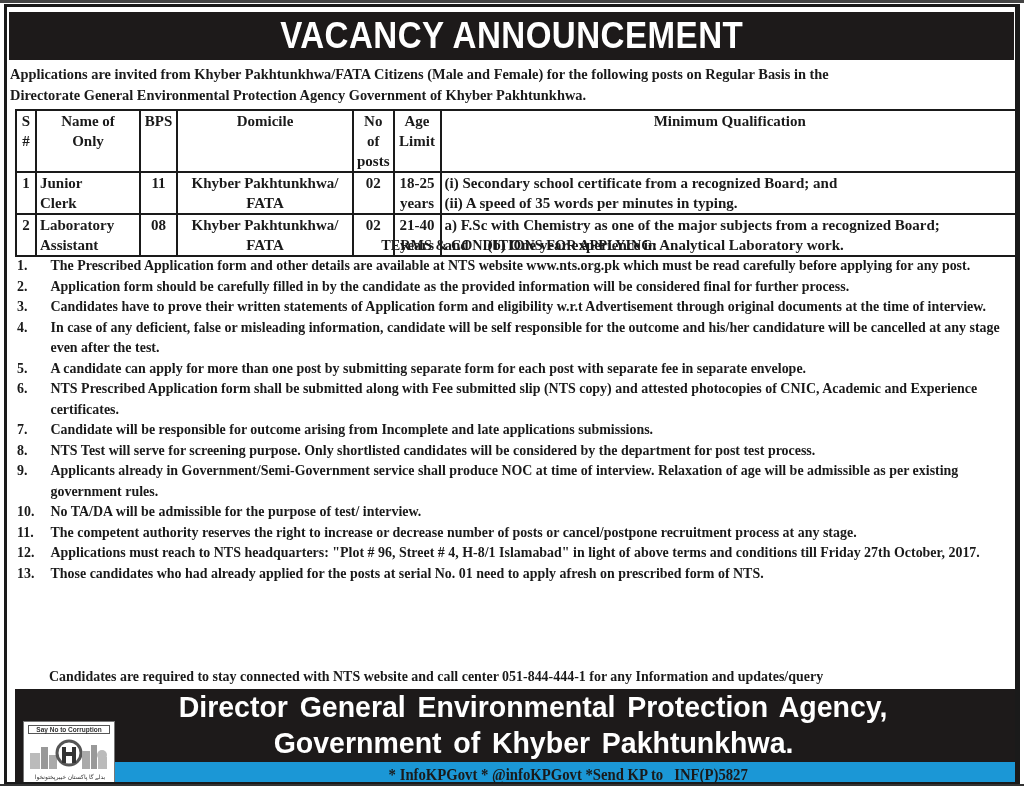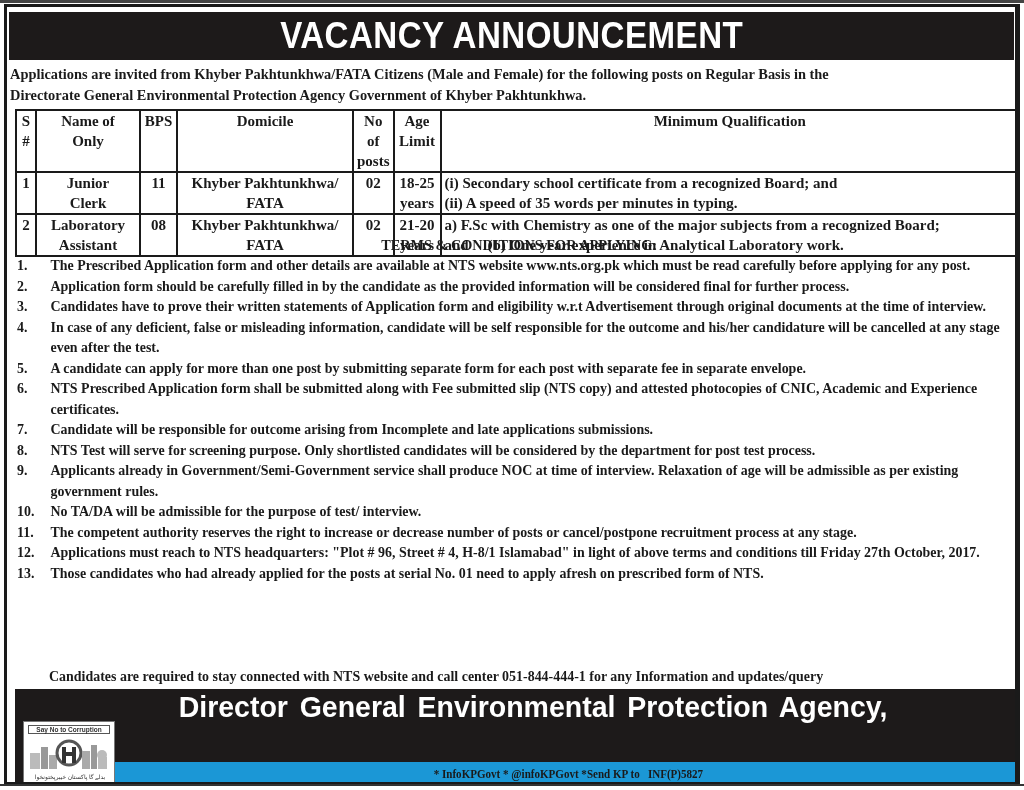--- a/index.html
+++ b/index.html
@@ -36,21 +36,21 @@
     border: 2px solid #1a1a1a; vertical-align: top; line-height: 20px; padding: 0 3px;
   }
   table.posts th { text-align: center; font-weight: bold; }
   .c-s { width: 20px; text-align: center; }
   .c-name { width: 104px; }
   .c-bps { width: 37px; text-align: center; }
   .c-dom { width: 176px; text-align: center; }
   .c-no { width: 32px; text-align: center; margin-left: 42px; }
   .c-age { width: 47px; text-align: center; }
   .c-qual { text-align: left; }
-  td.left { text-align: center; }
+  td.left { text-align: left; }
   .head-row th { height: 42px; }
   .data-row td { height: 42px; }
 
   .terms-head {
     position: absolute; left: 0; top: 228px; width: 1024px; text-align: center;
     font-weight: bold; font-size: 15px; line-height: 20px;
   }
   .terms-head span { display: inline-block; transform: scaleX(0.95); }
 
   ol.terms {
@@ -72,21 +72,21 @@
   }
   .footer-line {
     position: absolute; left: 0; width: 1006px; text-align: center; color: #fff;
     font-family: "Liberation Sans", "DejaVu Sans", sans-serif; font-weight: bold; font-size: 30px; line-height: 36px; padding-left: 31px;
   }
   .footer-line span { display: inline-block; transform: scaleX(0.95); word-spacing: 4px; }
   .f1 { top: 0px; }
   .f2 { top: 36px; }
   .blue-bar {
     position: absolute; left: 100px; top: 73px; width: 906px; height: 25px; background: #1b97d6;
-    text-align: center; font-weight: bold; font-size: 12px; line-height: 25px; color: #1a1a1a;
+    text-align: center; font-weight: bold; font-size: 16px; line-height: 25px; color: #1a1a1a;
   }
   .blue-bar span { display: inline-block; transform: scaleX(0.92); }
   .logo {
     position: absolute; left: 8px; top: 32px; width: 92px; height: 64px; background: #fff;
     border: 1px solid #777;
   }
   .logo-top { position: absolute; left: 4px; top: 3px; width: 82px; height: 9px; border: 1px solid #555;
     font-family: "Liberation Sans", sans-serif; font-size: 6.5px; font-weight: bold; line-height: 7px; text-align: center; color: #333; }
   .logo-urdu { position: absolute; left: 6px; bottom: 3px; width: 80px; font-size: 6px; line-height: 8px; text-align: center; color: #333; }
 </style>
@@ -125,21 +125,21 @@
       <td class="c-no">02</td>
       <td class="c-age"><span>18-25</span><br><span>years</span></td>
       <td class="c-qual"><span>(i) Secondary school certificate from a recognized Board; and</span><br><span>(ii) A speed of 35 words per minutes in typing.</span></td>
     </tr>
     <tr class="data-row">
       <td class="c-s">2</td>
       <td class="c-name left"><span>Laboratory</span><br><span>Assistant</span></td>
       <td class="c-bps">08</td>
       <td class="c-dom"><span>Khyber Pakhtunkhwa/</span><br><span>FATA</span></td>
       <td class="c-no">02</td>
-      <td class="c-age"><span>21-20</span><br><span>years</span></td>
+      <td class="c-age"><span>21-40</span><br><span>years</span></td>
       <td class="c-qual"><span class="nowrap">a) F.Sc with Chemistry as one of the major subjects from a recognized Board;</span><br><span style="white-space:pre">and     (b) One year experience in Analytical Laboratory work.</span></td>
     </tr>
   </tbody>
     </table>
 
   <div class="terms-head">
     <span>TERMS &amp; CONDITIONS FOR APPLYING:</span>
   </div>
 
   <ol class="terms">
@@ -155,20 +155,21 @@
     <li class="nowrap"><span class="num">10.</span><span>No TA/DA will be admissible for the purpose of test/ interview.</span></li>
     <li><span class="num">11.</span><span>The competent authority reserves the right to increase or decrease number of posts or cancel/postpone recruitment process at any stage.</span></li>
     <li><span class="num">12.</span><span>Applications must reach to NTS headquarters: "Plot # 96, Street # 4, H-8/1 Islamabad" in light of above terms and conditions till Friday 27th October, 2017.</span></li>
     <li class="nowrap"><span class="num">13.</span><span>Those candidates who had already applied for the posts at serial No. 01 need to apply afresh on prescribed form of NTS.</span></li>
   </ol>
 
   <div class="note">Candidates are required to stay connected with NTS website and call center 051-844-444-1 for any Information and updates/query</div>
 
   <div class="footer">
     <div class="footer-line f1"><span>Director  General  Environmental  Protection  Agency,</span></div>
+    <div class="footer-line f2"><span>Government  of  Khyber  Pakhtunkhwa.</span></div>
     <div class="logo">
       <div class="logo-top">Say No to Corruption</div>
       <svg width="90" height="40" viewBox="0 0 90 40" style="position:absolute;left:0;top:13px">
         <rect x="6" y="18" width="10" height="16" fill="#bbb"></rect>
         <rect x="17" y="12" width="7" height="22" fill="#999"></rect>
         <rect x="25" y="20" width="8" height="14" fill="#aaa"></rect>
         <circle cx="45" cy="18" r="12" fill="none" stroke="#555" stroke-width="3"></circle>
         <rect x="38" y="12" width="4" height="16" fill="#333"></rect>
         <rect x="48" y="12" width="4" height="16" fill="#333"></rect>
         <rect x="38" y="17" width="14" height="4" fill="#333"></rect>

